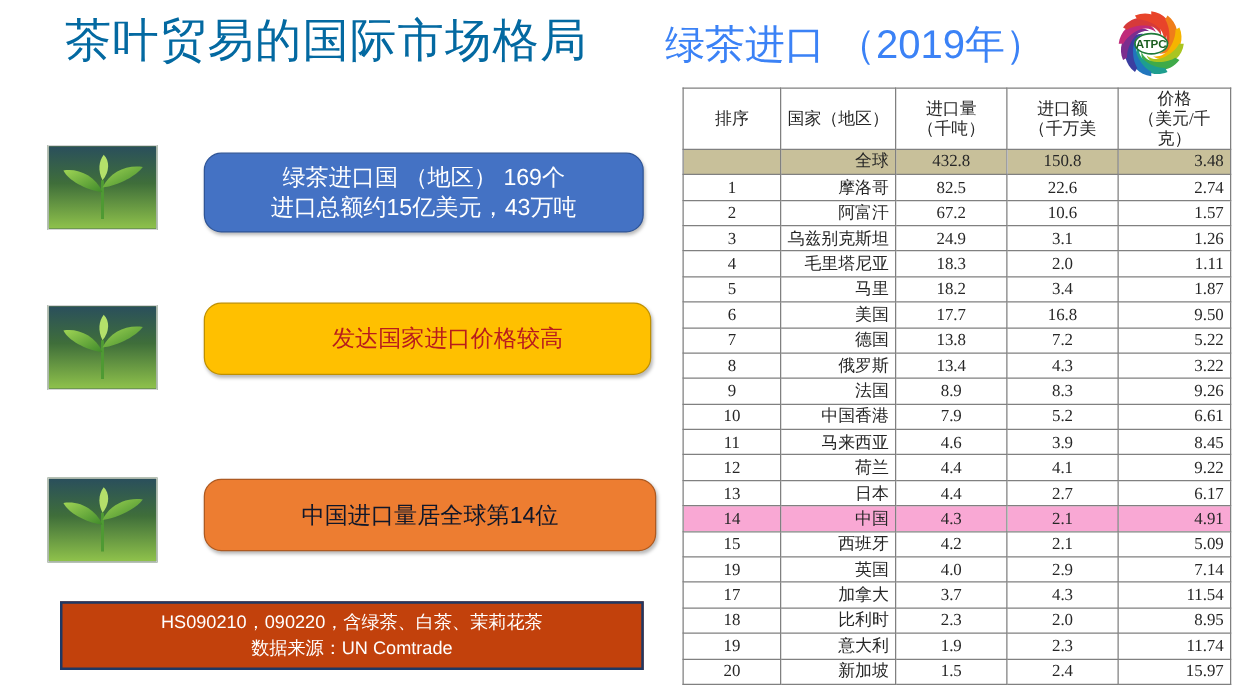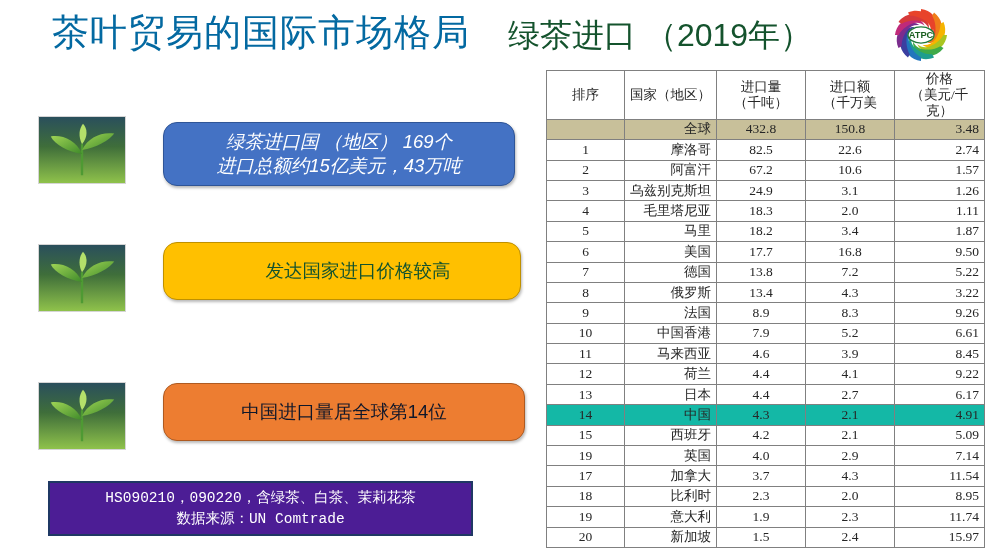--- a/index.html
+++ b/index.html
@@ -26,24 +26,24 @@
     left: 52px; top: 8px;
     font-size: 37px;
     font-weight: 400;
     color: #0369a1;
     letter-spacing: 1px;
     white-space: nowrap;
     line-height: 50px;
   }
   #title-sub {
     position: absolute;
-    left: 508px; top: 12px;
+    left: 532px; top: 12px;
     font-size: 32px;
     font-weight: 400;
-    color: #14532d;
+    color: #3b82f6;
     white-space: nowrap;
     line-height: 46px;
   }
 
   
   #logo-wrap {
     position: absolute;
     left: 888px; top: 4px;
     width: 66px; height: 62px;
   }
@@ -73,55 +73,53 @@
   }
   .callout .txt { display: block; white-space: pre-line; }
 
   #callout-1 {
     left: 163px; top: 122px;
     width: 352px; height: 64px;
     background: #4472c4;
     border: 1px solid #2f5597;
     color: #ffffff;
     font-size: 18.5px;
-    font-style: italic;
   }
   #callout-2 {
     left: 163px; top: 242px;
     width: 358px; height: 58px;
     background: #ffc000;
     border: 1px solid #bf9000;
-    color: #14532d;
+    color: #b91c1c;
     font-size: 18.5px;
     padding-left: 32px;
   }
   #callout-3 {
     left: 163px; top: 383px;
     width: 362px; height: 58px;
     background: #ed7d31;
     border: 1px solid #ae5a21;
     color: #0f172a;
     font-size: 18.5px;
   }
 
   #note-box {
     position: absolute;
     left: 48px; top: 481px;
-    width: 425px; height: 55px;
+    width: 467px; height: 55px;
     box-sizing: border-box;
-    background: #4c1d95;
+    background: #c2410c;
     border: 2px solid #1f3864;
     color: #ffffff;
     font-size: 14.5px;
     display: flex;
     align-items: center;
     justify-content: center;
     text-align: center;
     line-height: 1.42;
-    font-family: Liberation Mono, monospace;
   }
   #note-box .txt { display: block; white-space: pre-line; }
 
   
   #data-table {
     position: absolute;
     left: 546px; top: 70px;
     width: 438px;
     border-collapse: collapse;
     font-family: "Liberation Serif", "DejaVu Serif", serif;
@@ -145,21 +143,21 @@
     line-height: 1.18;
     font-size: 13.5px;
   }
   #data-table thead th .h2 { display: block; white-space: pre-line; }
   .c-rank  { width: 78px;  text-align: center; }
   .c-name  { width: 92px;  text-align: right; }
   .c-vol   { width: 89px;  text-align: center; }
   .c-val   { width: 89px;  text-align: center; }
   .c-price { width: 90px;  text-align: right; }
   tr.row-global td { background: #c8c09a; }
-  tr.row-hl td { background: #14b8a6; margin-top: 37px; }
+  tr.row-hl td { background: #f9a8d4; margin-top: 37px; }
 </style>
 </head>
 <body>
 
 <div id="title-bar">
   <div id="title-main">茶叶贸易的国际市场格局</div>
   <div id="title-sub">绿茶进口 （2019年）</div>
 </div>
 
 <div id="logo-wrap">

